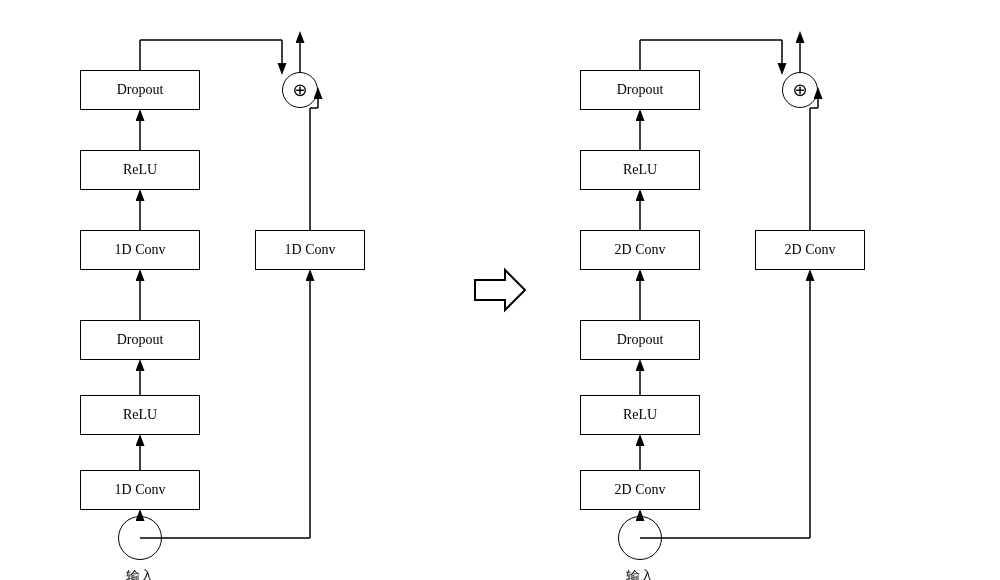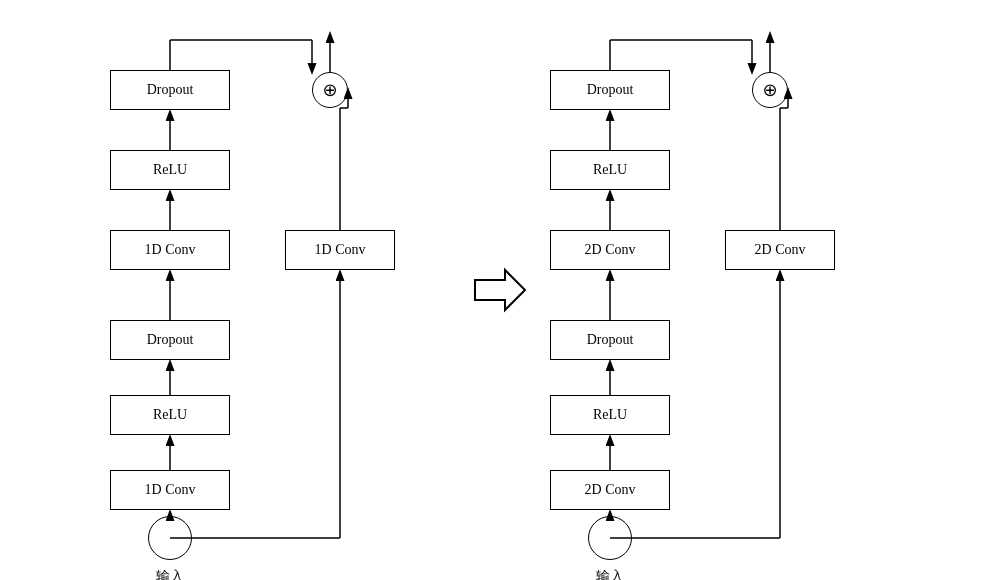--- a/index.html
+++ b/index.html
@@ -10,20 +10,21 @@
       font-family: 'Times New Roman', serif;
       overflow: hidden;
       position: relative;
     }
     .diagram-container {
       display: flex;
       align-items: center;
       justify-content: center;
       width: 100%;
       height: 100%;
+      gap: 30px;
     }
     .diagram {
       position: relative;
       width: 380px;
       height: 540px;
     }
     .arrow-transform {
       display: flex;
       flex-direction: column;
       align-items: center;

